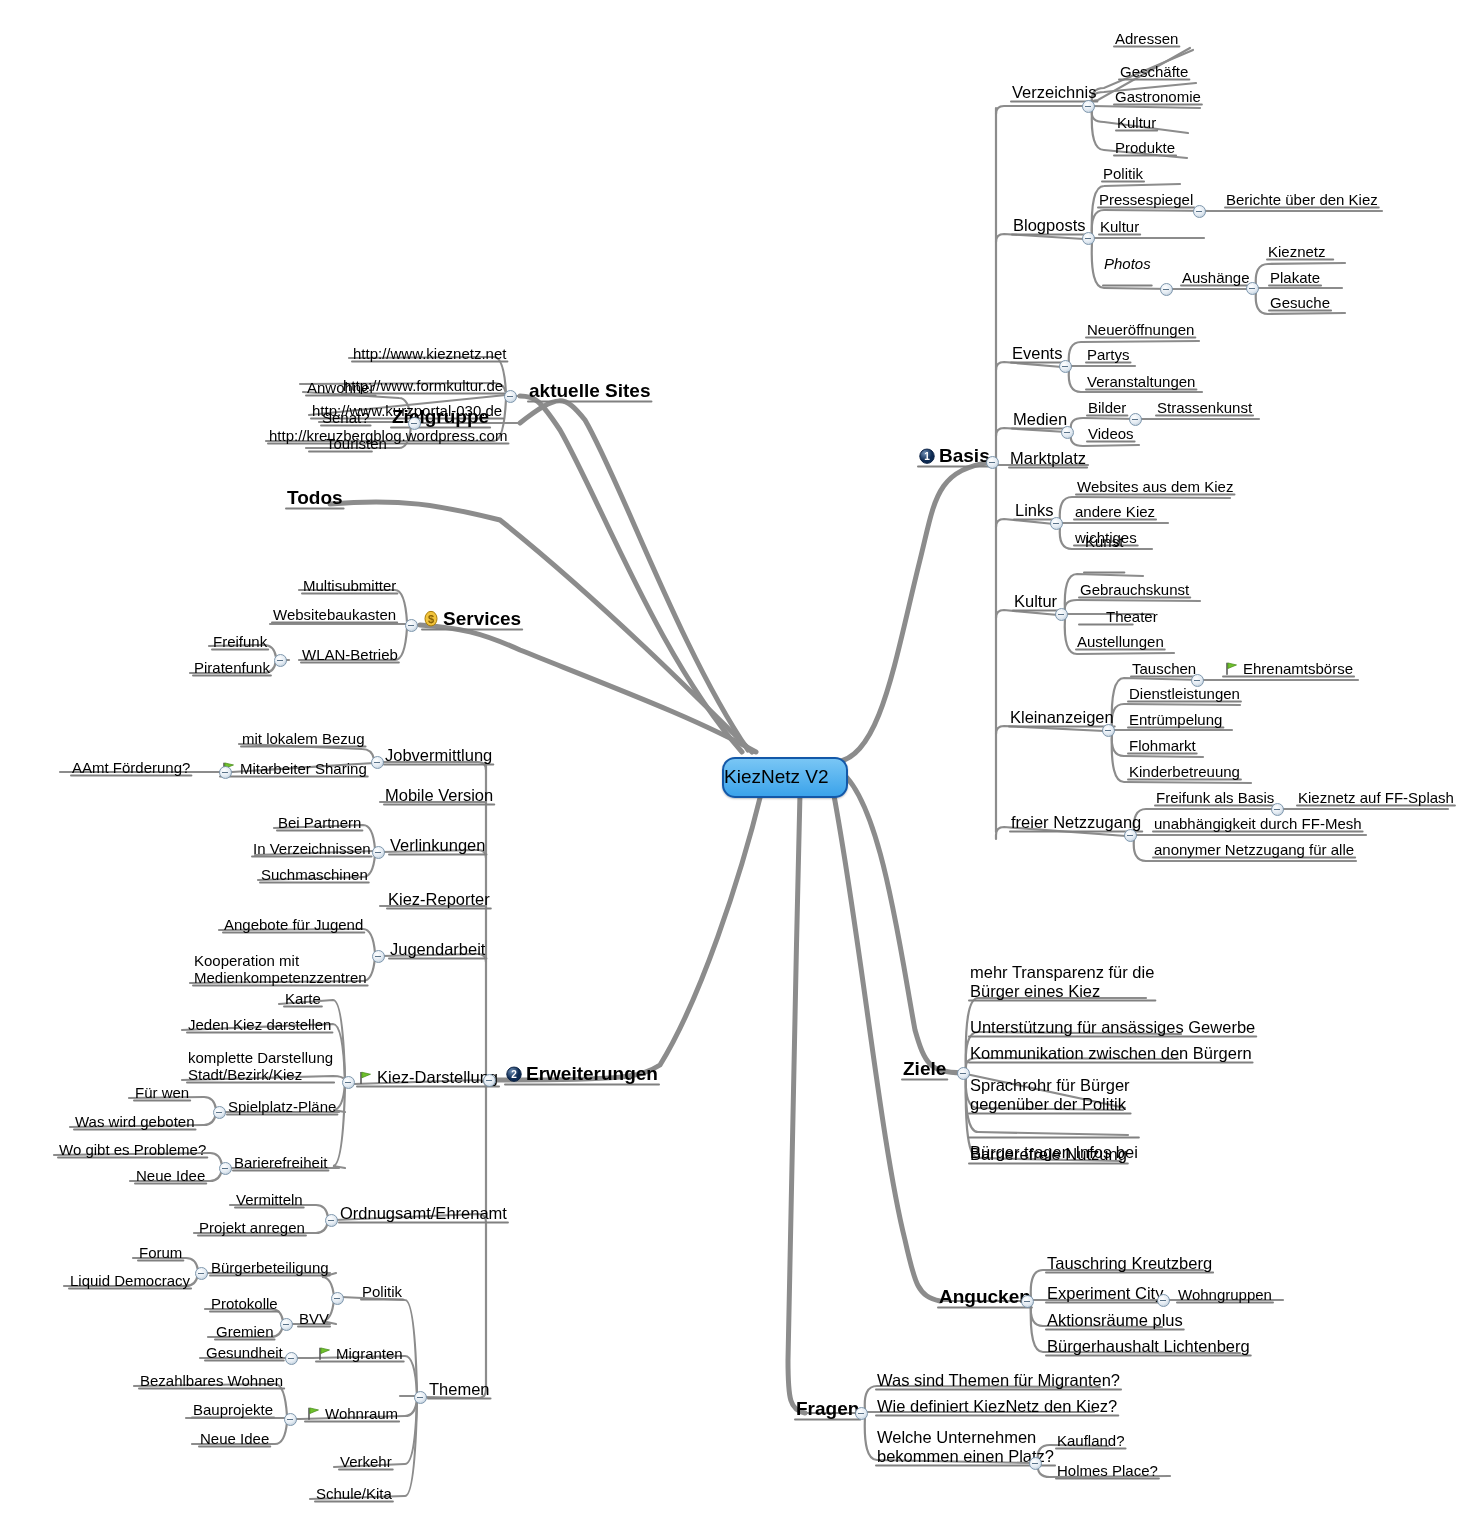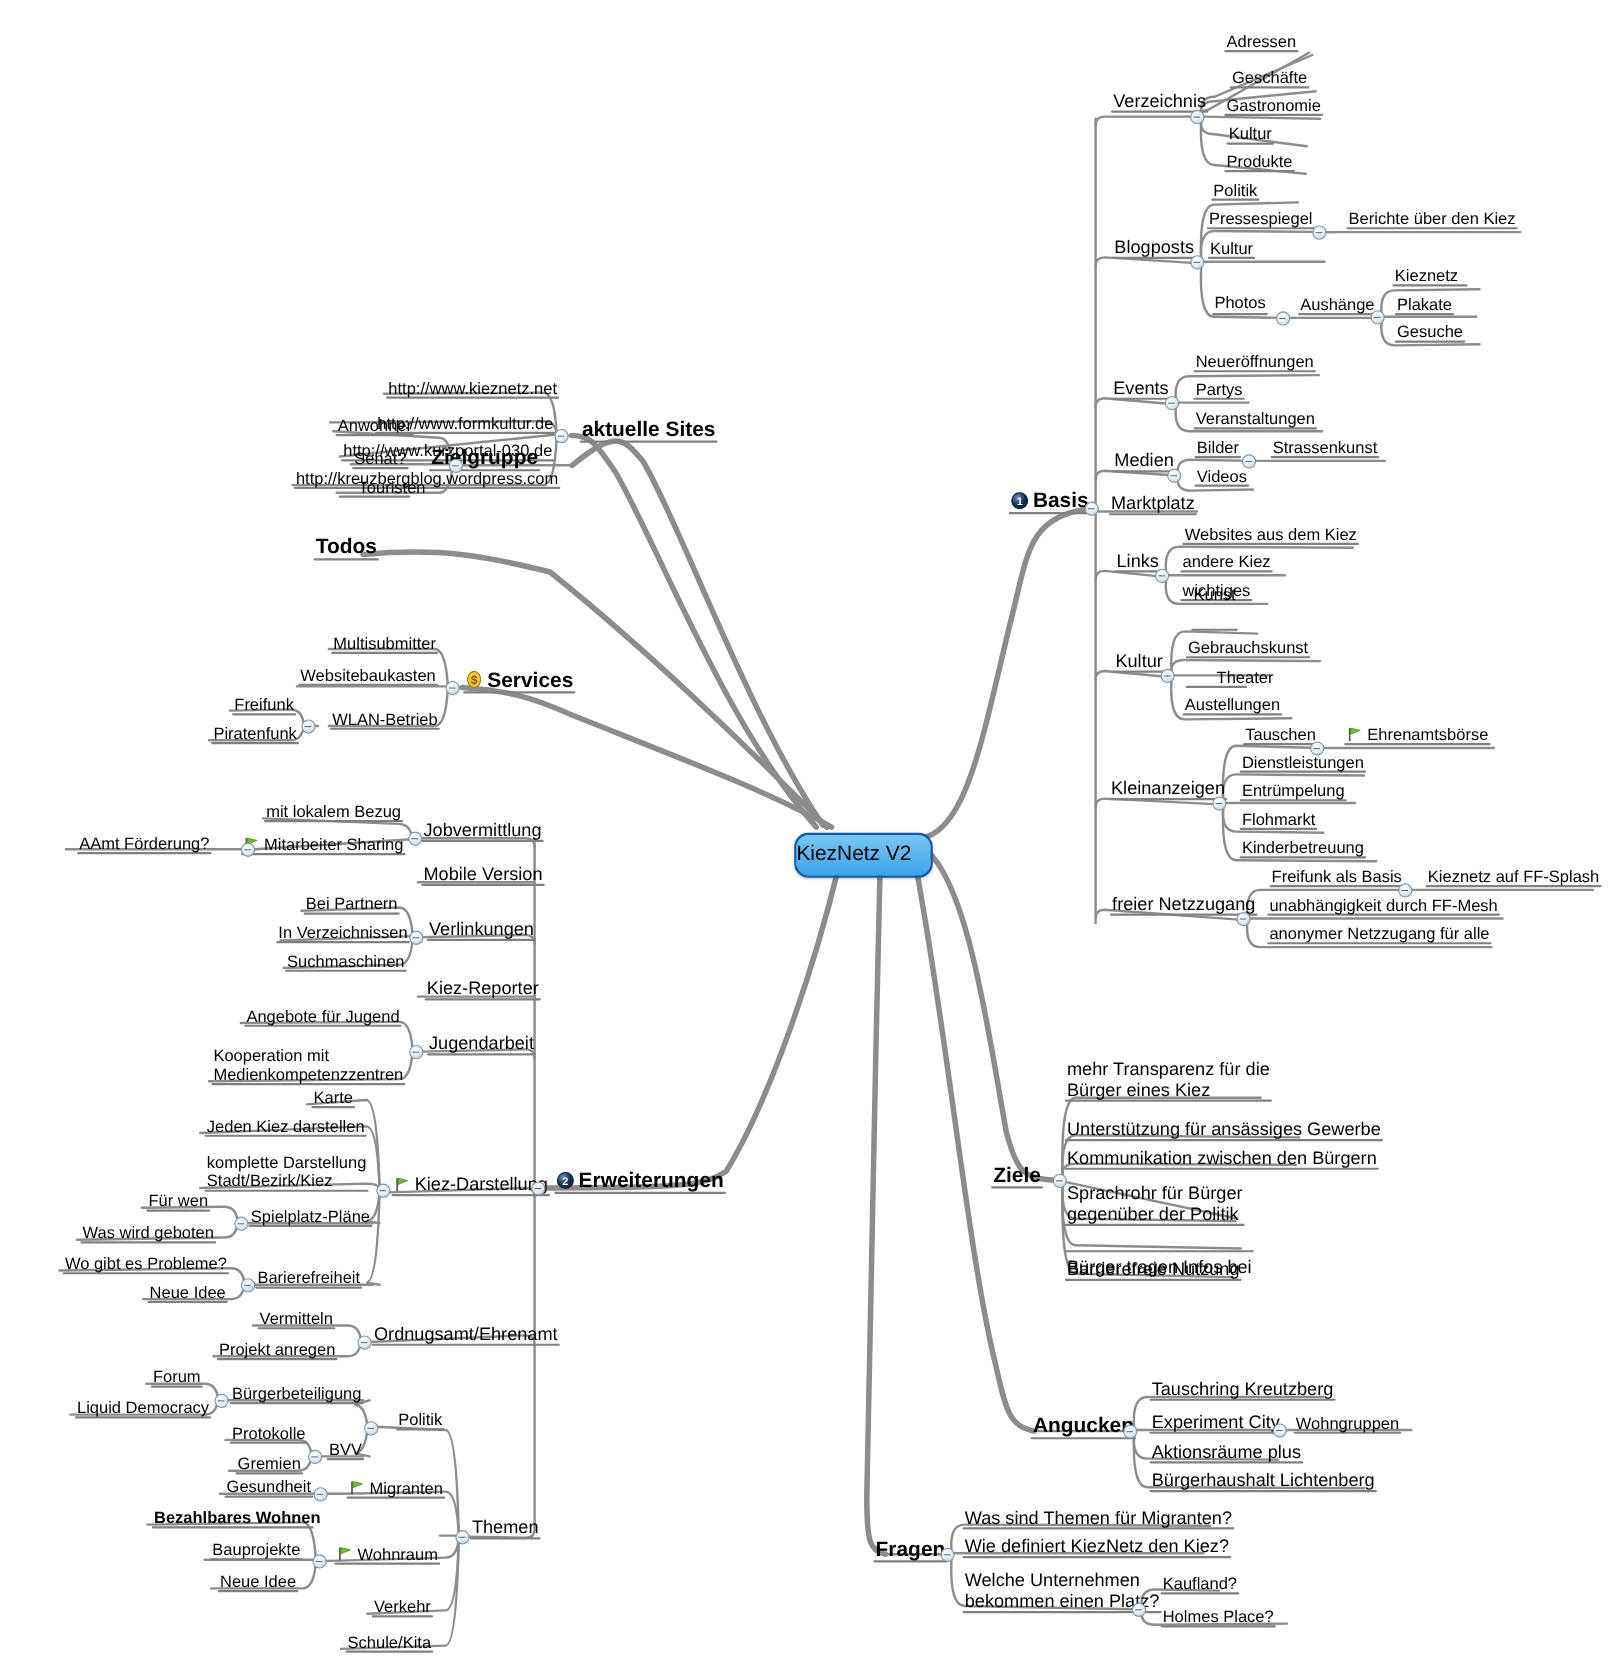--- a/index.html
+++ b/index.html
@@ -487,21 +487,21 @@
   <div class="node lvl3" style="left:1118px; top:80px;"><span>Geschäfte</span></div>
   <div class="node lvl3" style="left:1113px; top:105px;"><span>Gastronomie</span></div>
   <div class="node lvl3" style="left:1115px; top:131px;"><span>Kultur</span></div>
   <div class="node lvl3" style="left:1113px; top:156px;"><span>Produkte</span></div>
 
   <div class="node lvl2" style="left:1011px; top:235px;"><span>Blogposts</span></div>
   <div class="node lvl3" style="left:1101px; top:182px;"><span>Politik</span></div>
   <div class="node lvl3" style="left:1097px; top:208px;"><span>Pressespiegel</span></div>
   <div class="node lvl4" style="left:1224px; top:208px;"><span>Berichte über den Kiez</span></div>
   <div class="node lvl3" style="left:1098px; top:235px;"><span>Kultur</span></div>
-  <div class="node lvl3" style="left:1102px; top:284px;"><span>Photos</span></div>
+  <div class="node lvl3" style="left:1102px; top:272px;font-style:italic;"><span>Photos</span></div>
   <div class="node lvl4" style="left:1180px; top:286px;"><span>Aushänge</span></div>
   <div class="node lvl5" style="left:1266px; top:260px;"><span>Kieznetz</span></div>
   <div class="node lvl5" style="left:1268px; top:286px;"><span>Plakate</span></div>
   <div class="node lvl5" style="left:1268px; top:311px;"><span>Gesuche</span></div>
 
   <div class="node lvl2" style="left:1010px; top:363px;"><span>Events</span></div>
   <div class="node lvl3" style="left:1085px; top:338px;"><span>Neueröffnungen</span></div>
   <div class="node lvl3" style="left:1085px; top:363px;"><span>Partys</span></div>
   <div class="node lvl3" style="left:1085px; top:390px;"><span>Veranstaltungen</span></div>
 
@@ -612,21 +612,21 @@
   <div class="node lvl3" style="left:315px; top:1362px;"><span class="ic"><svg width="15" height="15" viewBox="0 0 15 15">
           <path d="M3,2 L3,14" stroke="#5a5a5a" stroke-width="1.6" fill="none"></path>
           <path d="M3.8,2.2 L12.5,4.2 L3.8,7.8 Z" fill="#6fc12c" stroke="#3f8511" stroke-width="0.7"></path>
         </svg></span><span>Migranten</span></div>
   <div class="node lvl4" style="left:204px; top:1361px;"><span>Gesundheit</span></div>
 
   <div class="node lvl3" style="left:304px; top:1422px;"><span class="ic"><svg width="15" height="15" viewBox="0 0 15 15">
           <path d="M3,2 L3,14" stroke="#5a5a5a" stroke-width="1.6" fill="none"></path>
           <path d="M3.8,2.2 L12.5,4.2 L3.8,7.8 Z" fill="#6fc12c" stroke="#3f8511" stroke-width="0.7"></path>
         </svg></span><span>Wohnraum</span></div>
-  <div class="node lvl4" style="left:138px; top:1389px;font-weight:bold;"><span>Bezahlbares Wohnen</span></div>
+  <div class="node lvl4" style="left:138px; top:1389px;"><span>Bezahlbares Wohnen</span></div>
   <div class="node lvl4" style="left:191px; top:1418px;"><span>Bauprojekte</span></div>
   <div class="node lvl4" style="left:198px; top:1447px;"><span>Neue Idee</span></div>
 
   <div class="node lvl3" style="left:338px; top:1470px;"><span>Verkehr</span></div>
   <div class="node lvl3" style="left:314px; top:1502px;"><span>Schule/Kita</span></div>
 
   <div class="node lvl2" style="left:968px; top:1001px;">
       <span class="multi">mehr Transparenz für die</span>
       <span class="multi">Bürger eines Kiez</span>
     </div>

